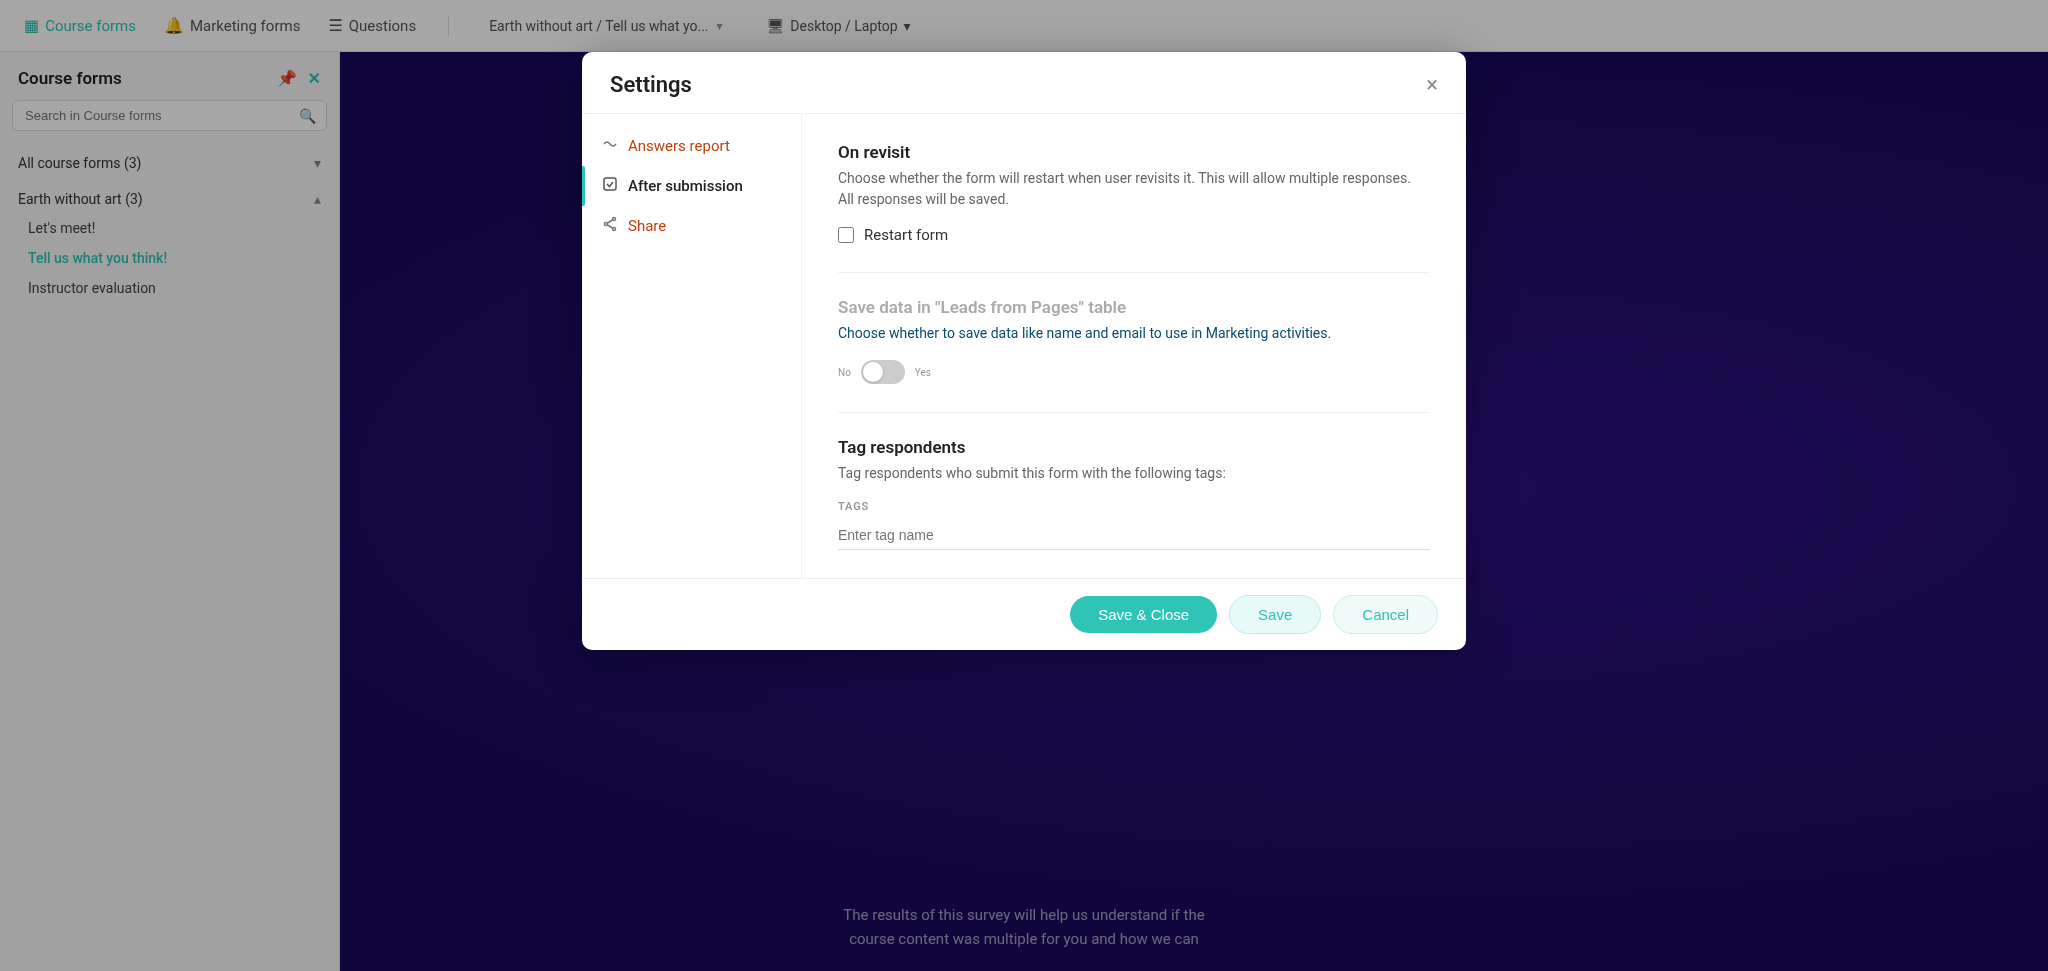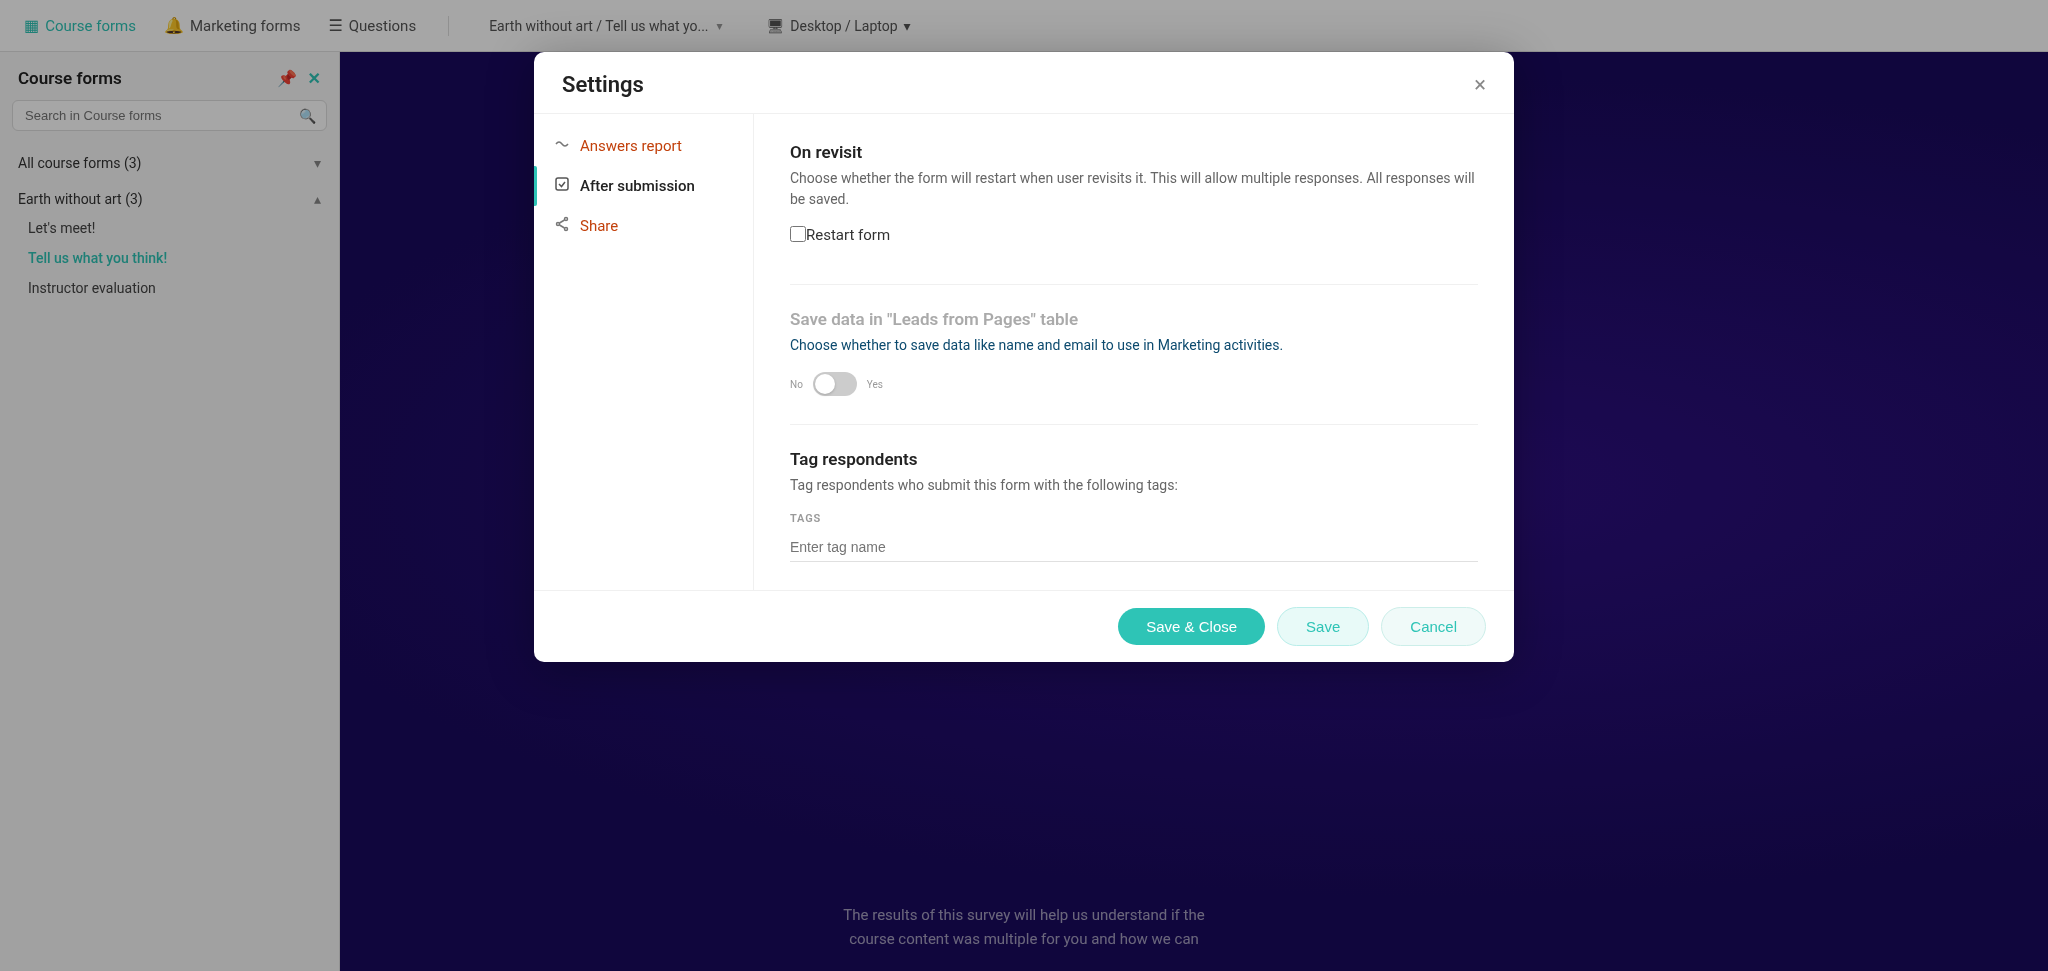--- a/index.html
+++ b/index.html
@@ -159,21 +159,21 @@
       background: rgba(0,0,0,0.35);
       z-index: 20;
     }
 
     
     .modal {
       position: absolute;
       top: 52px;
       left: 50%;
       transform: translateX(-50%);
-      width: 980px;
+      width: 884px;
       max-height: 780px;
       background: #fff;
       border-radius: 10px;
       box-shadow: 0 8px 48px rgba(0,0,0,0.3);
       z-index: 30;
       display: flex;
       flex-direction: column;
       overflow: hidden;
     }
     .modal-header {
@@ -263,22 +263,23 @@
     .section-desc {
       font-size: 14px;
       color: #666;
       line-height: 1.5;
       margin-bottom: 16px;
     }
 
     
     .checkbox-row {
       display: flex;
-      align-items: flex-start;
-      margin-bottom: 40px;
+      align-items: center;
+      gap: 10px;
+      margin-bottom: 28px;
     }
     .checkbox-row input[type="checkbox"] {
       width: 16px;
       height: 16px;
       border: 1.5px solid #bbb;
       border-radius: 3px;
       cursor: pointer;
       accent-color: #2ec4b6;
     }
     .checkbox-label {

